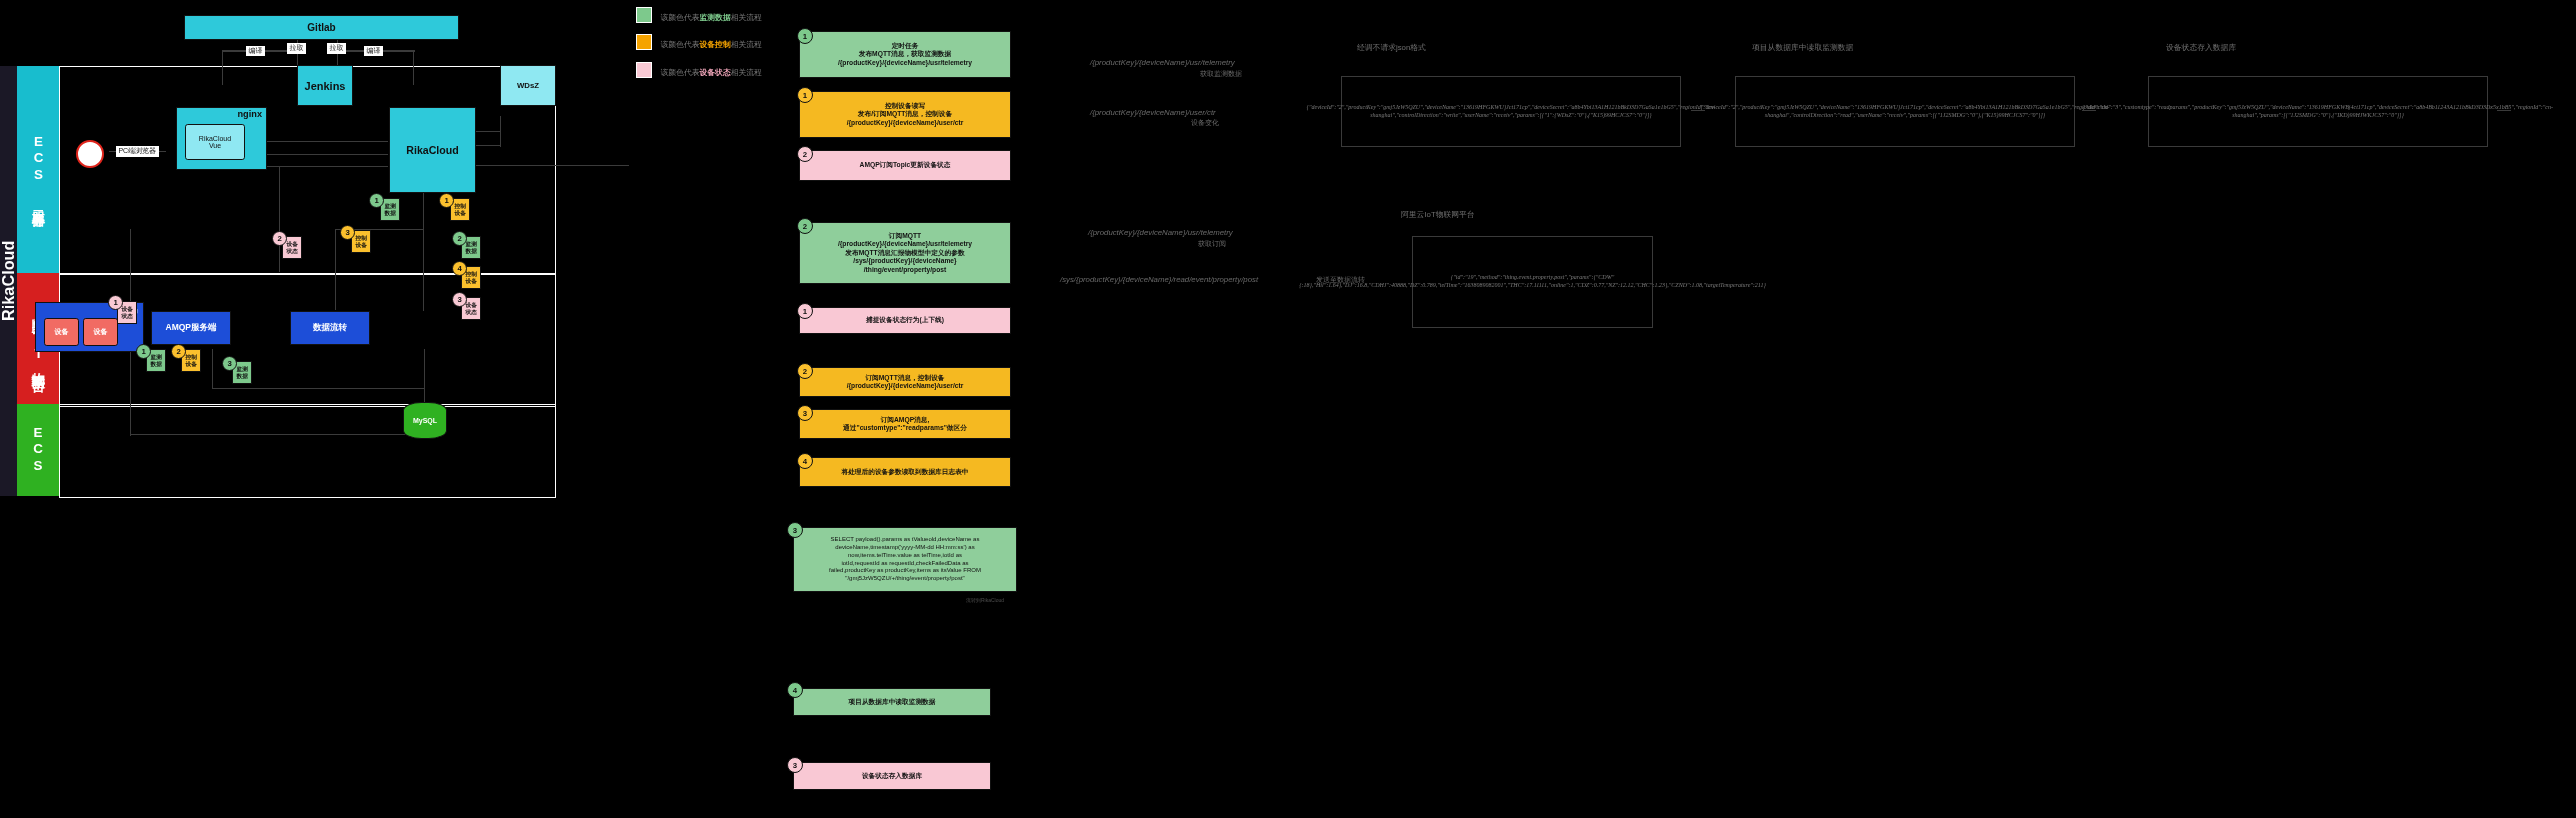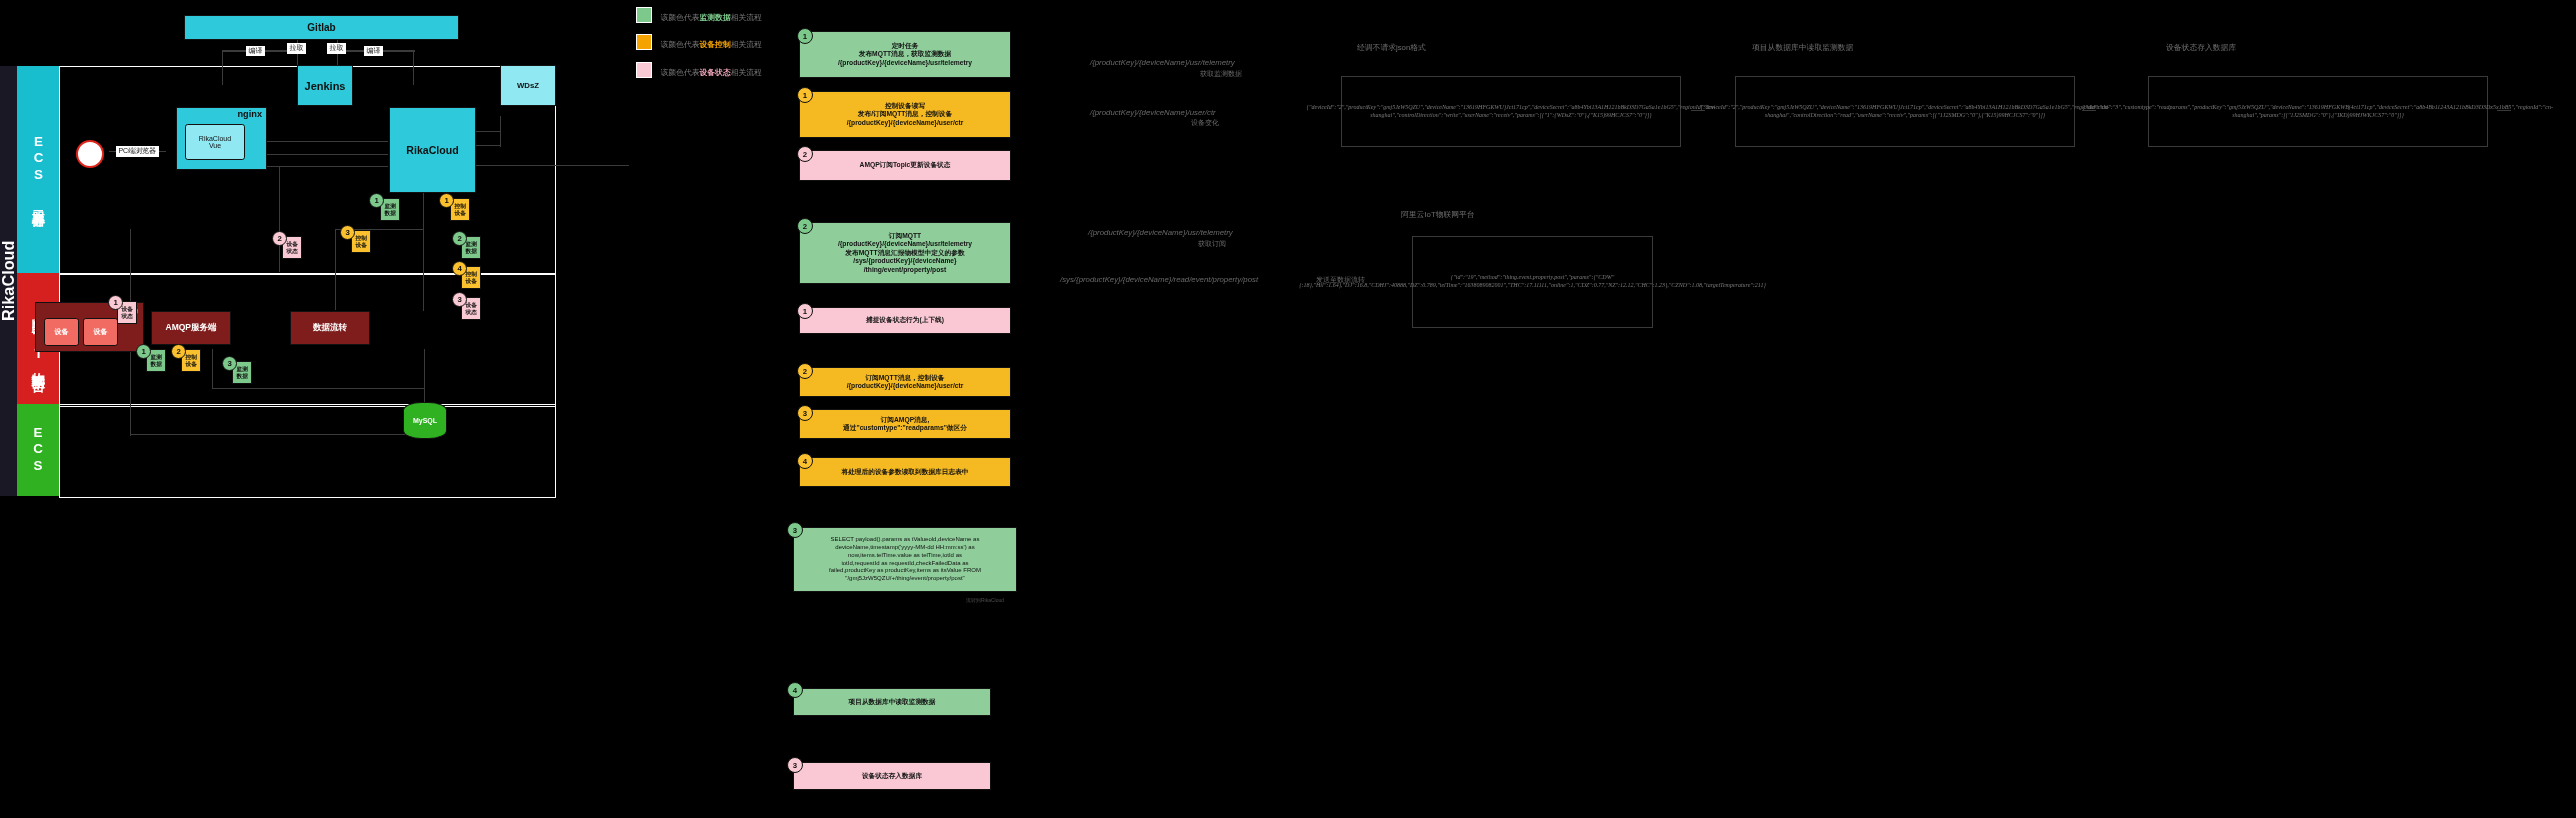--- a/index.html
+++ b/index.html
@@ -16,21 +16,21 @@
   .darkrail{position:absolute;left:-17px;top:0;width:17px;height:430px;background:#1B1826;}
   .darkrail span{writing-mode:vertical-rl;text-orientation:mixed;transform:rotate(180deg);font-size:16.3px;font-weight:700;color:#fff;display:block;height:100%;text-align:center;line-height:17px;}
   .lane{position:absolute;left:42px;border:1.4px solid #fff;}
   .lane.l1{top:0;width:495px;height:207px;}
   .lane.l2{top:207px;width:495px;height:132px;}
   .lane.l3{top:338px;width:495px;height:92px;}
 
   .nodebox{position:absolute;border:1.4px solid #111;display:flex;align-items:center;justify-content:center;text-align:center;font-weight:700;color:#111;}
   .cyan{background:#2EC9DA;}
   .lcyan{background:#8FE8F2;}
-  .red{background:#7f1d1d;color:#fff;border:1.4px solid #111;}
+  .red{background:#1d4ed8;color:#fff;border:1.4px solid #111;}
   .lred{background:#F16B63;color:#fff;}
 
   .edgelbl{position:absolute;background:#fff;color:#111;font-size:7px;padding:0 1.4px;white-space:nowrap;line-height:8.5px;border:0.7px solid #fff;}
   .conn{position:absolute;background:#3b3b3b;}
 
   .note{position:absolute;width:18.4px;height:21px;border:1.1px solid #111;font-size:5.7px;line-height:6.4px;display:flex;flex-direction:column;align-items:center;justify-content:center;text-align:center;color:#111;font-weight:700;}
   .note.g{background:#7DC98C;}
   .note.o{background:#FBC02D;}
   .note.p{background:#F9C9D4;}
   .bubble{position:absolute;width:13.4px;height:13.4px;border-radius:50%;border:1.4px solid #111;display:flex;align-items:center;justify-content:center;font-size:7.8px;font-weight:700;color:#111;}

